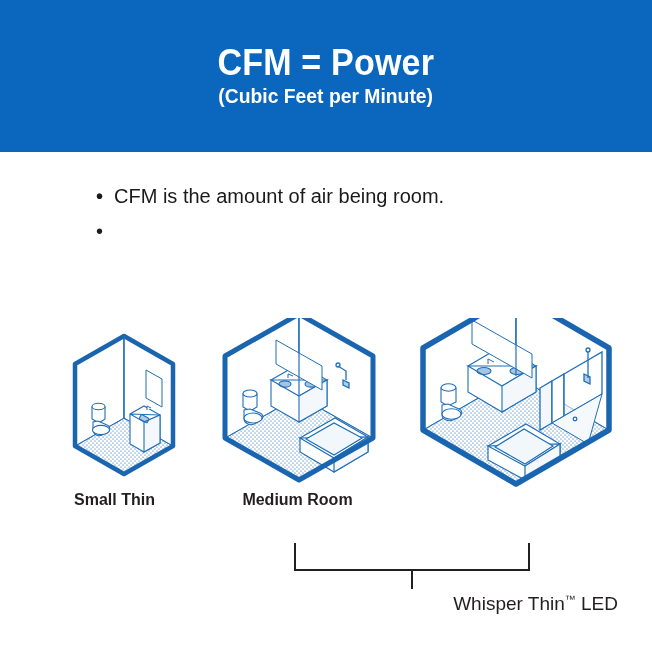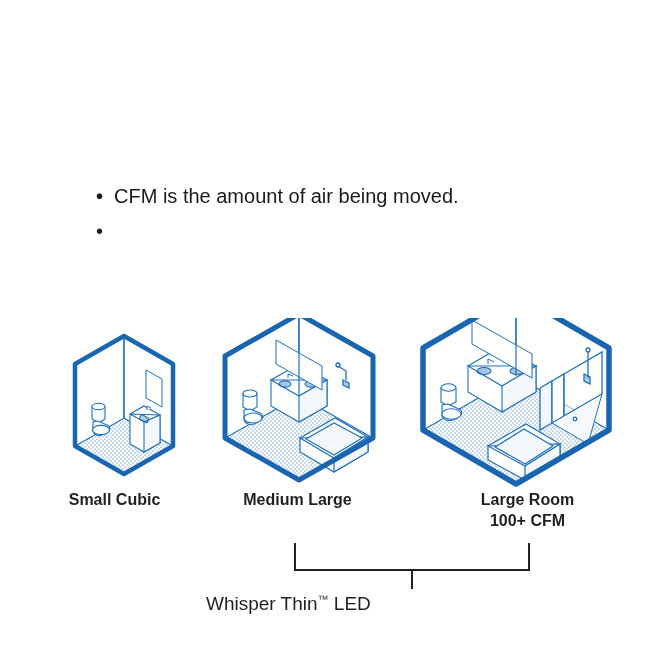--- a/index.html
+++ b/index.html
@@ -118,44 +118,48 @@
     width: 236px;
     height: 48px;
   }
 
   
   #bottom-caption {
     position: absolute;
     left: 206px;
     top: 592px;
     width: 412px;
-    text-align: left;
+    text-align: right;
     font-size: 19px;
     color: #231f20;
     line-height: 24px;
   }
   #bottom-caption .tm-mark {
     font-size: 11px;
     vertical-align: super;
     line-height: 0;
   }
 </style>
 </head>
 <body>
 
 <div id="page">
 
+  <div id="header-banner">
+    <div id="header-title">CFM = Power</div>
+    <div id="header-subtitle">(Cubic Feet per Minute)</div>
+  </div>
 
   <ul id="bullet-list">
     <li>
       <span class="bullet-dot">•</span>
     </li>
     <li>
       <span class="bullet-dot">•</span>
-      <span>CFM is the amount of air being moved.</span>
+      <span>CFM is the amount of air being room.</span>
     </li>
     <li>
       <span class="bullet-dot">•</span>
     </li>
   </ul>
 
   <div id="rooms-row">
 
     <div class="room-figure" id="room-fig-small">
       <svg width="150" height="175" viewBox="0 0 150 175" xmlns="http://www.w3.org/2000/svg">
@@ -323,28 +327,24 @@
             <polygon points="11,30 104,-24 197,30 197,112 104,166 11,112"></polygon>
           </g>
           <line x1="104" y1="-24" x2="104" y2="58" stroke="#1f6fb8" stroke-width="1.2"></line>
         </g>
       </svg>
     </div>
 
   </div>
 
   <div class="room-caption" id="caption-small">
-    <span>Small Cubic</span>
+    <span>Small Thin</span>
   </div>
   <div class="room-caption" id="caption-medium">
-    <span>Medium Large</span>
-  </div>
-  <div class="room-caption" id="caption-large">
-    <span>Large Room</span>
-    <span class="caption-line2">100+ CFM</span>
+    <span>Medium Room</span>
   </div>
 
   <div id="bracket">
     <svg width="236" height="48" viewBox="0 0 236 48" xmlns="http://www.w3.org/2000/svg">
       <g fill="none" stroke="#231f20" stroke-width="2">
         <path d="M1,1 L1,28 L235,28 L235,1"></path>
         <path d="M118,28 L118,47"></path>
       </g>
     </svg>
   </div>

